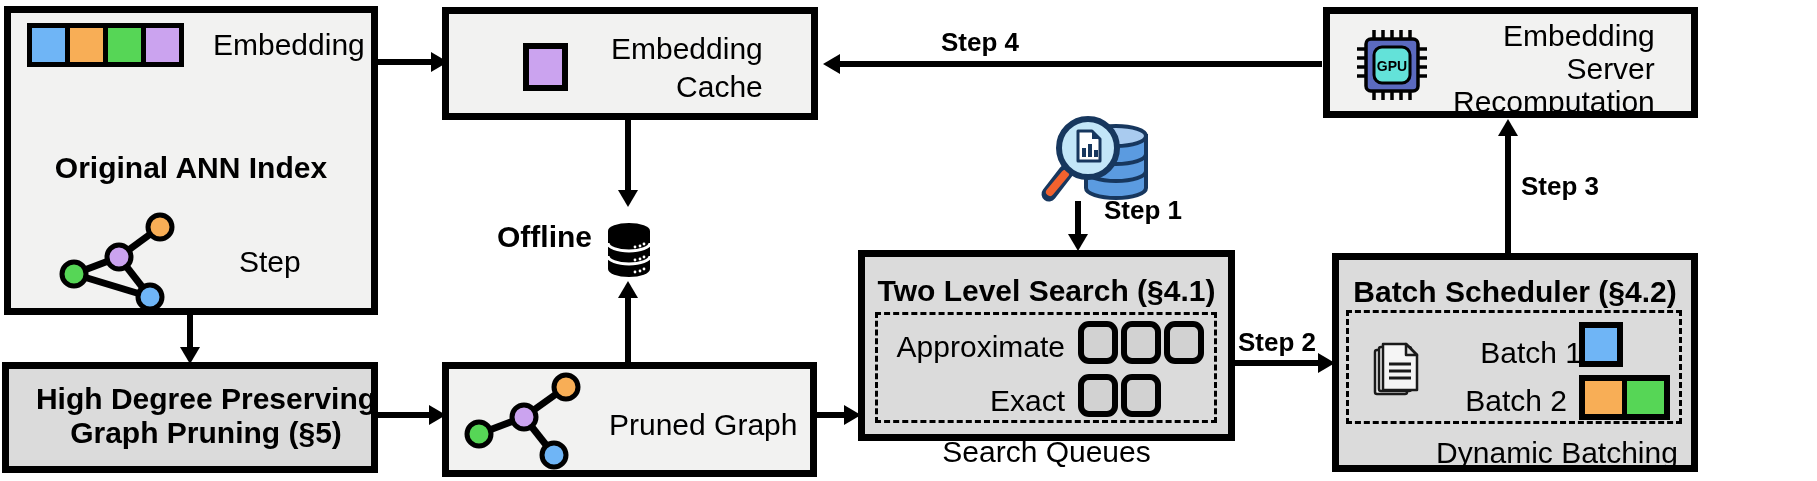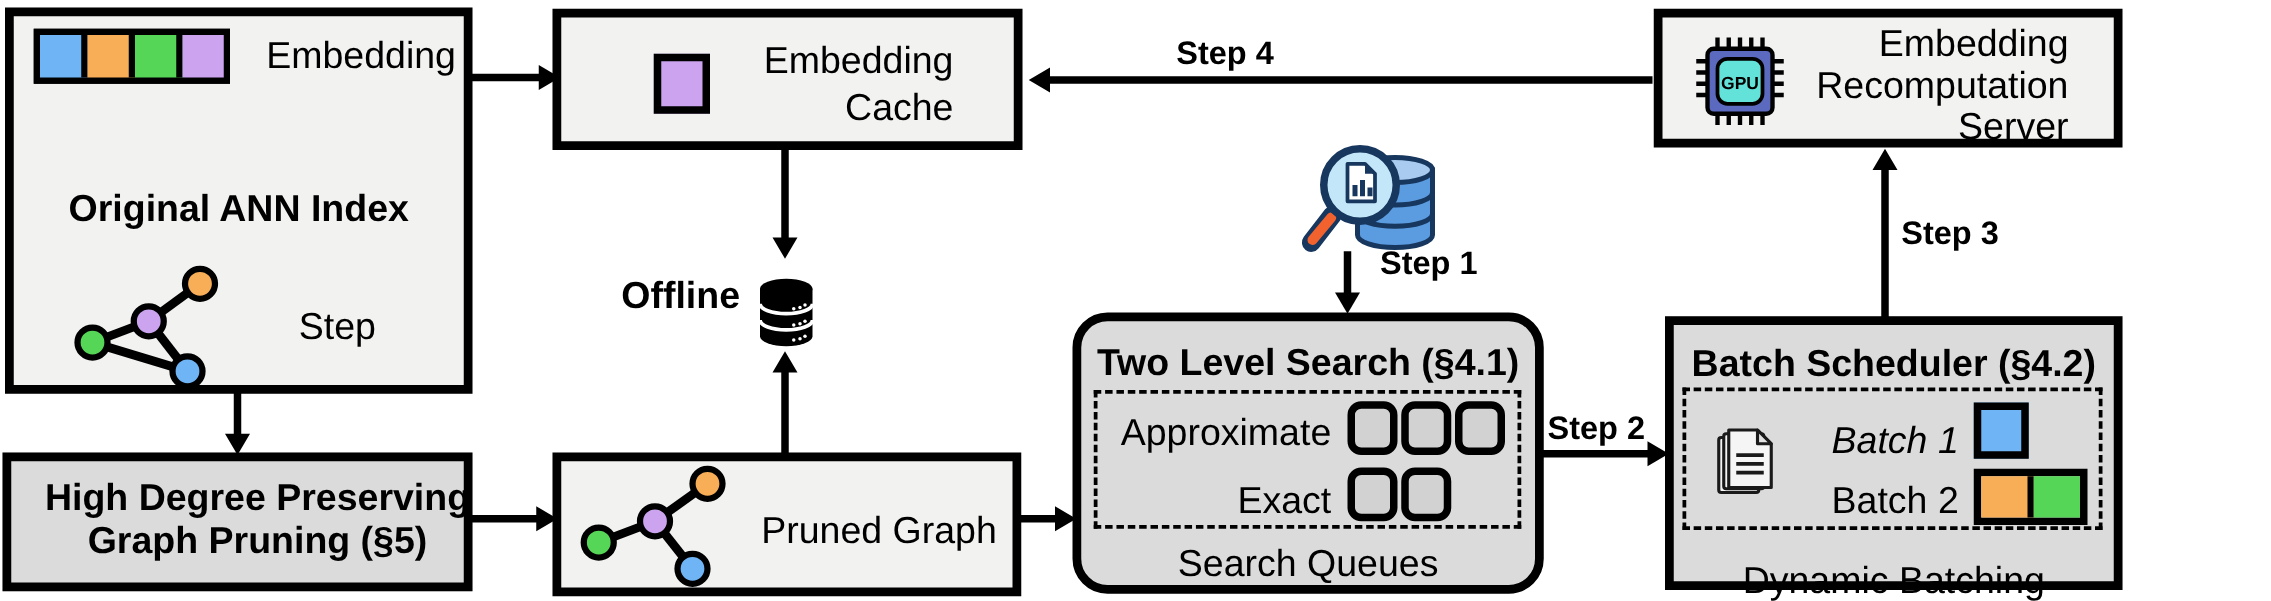--- a/index.html
+++ b/index.html
@@ -133,21 +133,21 @@
 
     <g>
       <path d="M40,29 h14 l8,8 v22 h-22 z" fill="#fff" stroke="#17375E" stroke-width="3" stroke-linejoin="round"></path>
       <path d="M54,29 l8,8 h-8 z" fill="#17375E"></path>
       <rect x="44" y="46" width="4" height="9" fill="#17375E"></rect>
       <rect x="50" y="42" width="4" height="13" fill="#17375E"></rect>
       <rect x="56" y="48" width="4" height="7" fill="#17375E"></rect>
     </g>
   </svg>
 
-  <div class="box dark" style="left:858px;top:250px;width:377px;height:225px;border-radius:28px;">
+  <div class="box dark" style="left:858px;top:250px;width:377px;height:191px;">
     <div class="lbl t30b center" style="left:0;top:17px;width:363px;">Two Level Search (§4.1)</div>
     <div class="dashed" style="left:10px;top:55px;width:342px;height:111px;"></div>
     <div class="lbl t30 right" style="left:20px;top:73px;width:180px;">Approximate</div>
     <div class="slotrow" style="left:213px;top:64px;">
       <div class="slot"></div>
       <div class="slot"></div>
       <div class="slot"></div>
     </div>
     <div class="lbl t30 right" style="left:20px;top:127px;width:180px;">Exact</div>
     <div class="slotrow" style="left:213px;top:117px;">
@@ -166,28 +166,28 @@
         <rect x="8" y="7" width="32" height="44" rx="2"></rect>
         <path d="M12,4 h23 l11,11 v35 h-34 z"></path>
         <path d="M35,4 l11,11 h-11 z" fill="#E2E2E2"></path>
       </g>
       <g stroke="#1a1a1a" stroke-width="3">
         <line x1="18" y1="24" x2="40" y2="24"></line>
         <line x1="18" y1="31" x2="40" y2="31"></line>
         <line x1="18" y1="38" x2="40" y2="38"></line>
       </g>
     </svg>
-    <div class="lbl t30 right" style="left:100px;top:76px;width:128px;font-style:italic;">Batch 1</div>
+    <div class="lbl t30 right" style="left:115px;top:76px;width:128px;">Batch 1</div>
     <div class="sq" style="left: 240px; top: 62px; width: 44px; height: 45px; background-color: rgb(111, 181, 246);"></div>
     <div class="lbl t30 right" style="left:100px;top:124px;width:128px;">Batch 2</div>
     <div class="pair" style="left:240px;top:115px;">
       <div class="half" style="background-color: rgb(248, 174, 86);"></div>
       <div class="half" style="background-color: rgb(86, 214, 86);"></div>
     </div>
-    <div class="lbl t30 center" style="left:0;top:188px;width:352px;">Dynamic Batching</div>
+    <div class="lbl t30 center" style="left:0;top:176px;width:352px;padding-left:42px;">Dynamic Batching</div>
   </div>
 
   <div class="box light" style="left:1323px;top:7px;width:375px;height:111px;">
     <svg width="74" height="74" style="position:absolute;left:25px;top:14px;">
       <g stroke="#000" stroke-width="3.5">
         <line x1="19" y1="2" x2="19" y2="12"></line>
           <line x1="28" y1="2" x2="28" y2="12"></line>
           <line x1="37" y1="2" x2="37" y2="12"></line>
           <line x1="46" y1="2" x2="46" y2="12"></line>
           <line x1="55" y1="2" x2="55" y2="12"></line>
@@ -204,22 +204,22 @@
           <line x1="62" y1="30" x2="72" y2="30"></line>
           <line x1="62" y1="39" x2="72" y2="39"></line>
           <line x1="62" y1="48" x2="72" y2="48"></line>
       </g>
       <rect x="11" y="11" width="52" height="52" rx="5" stroke="#000" stroke-width="3.5" fill="#5B6ABF"></rect>
       <rect x="19" y="19" width="36" height="36" rx="8" stroke="#000" stroke-width="3" fill="#63E2D9"></rect>
       <text x="37" y="43" text-anchor="middle" font-size="14" font-weight="bold" font-family="Liberation Sans, sans-serif" fill="#000">GPU</text>
     </svg>
     <div class="lbl t30" style="left:123px;top:5px;line-height:33px;">
       <div>Embedding</div>
+      <div>Server</div>
       <div>Recomputation</div>
-      <div>Server</div>
     </div>
   </div>
 
   <svg class="overlay" width="1817" height="481" viewBox="0 0 1817 481">
     <g stroke="#000" stroke-width="6">
       <line x1="377" y1="62" x2="432" y2="62"></line>
       <line x1="1322" y1="64" x2="839" y2="64"></line>
       <line x1="628" y1="119" x2="628" y2="191"></line>
       <line x1="628" y1="363" x2="628" y2="297"></line>
       <line x1="190" y1="314" x2="190" y2="348"></line>

